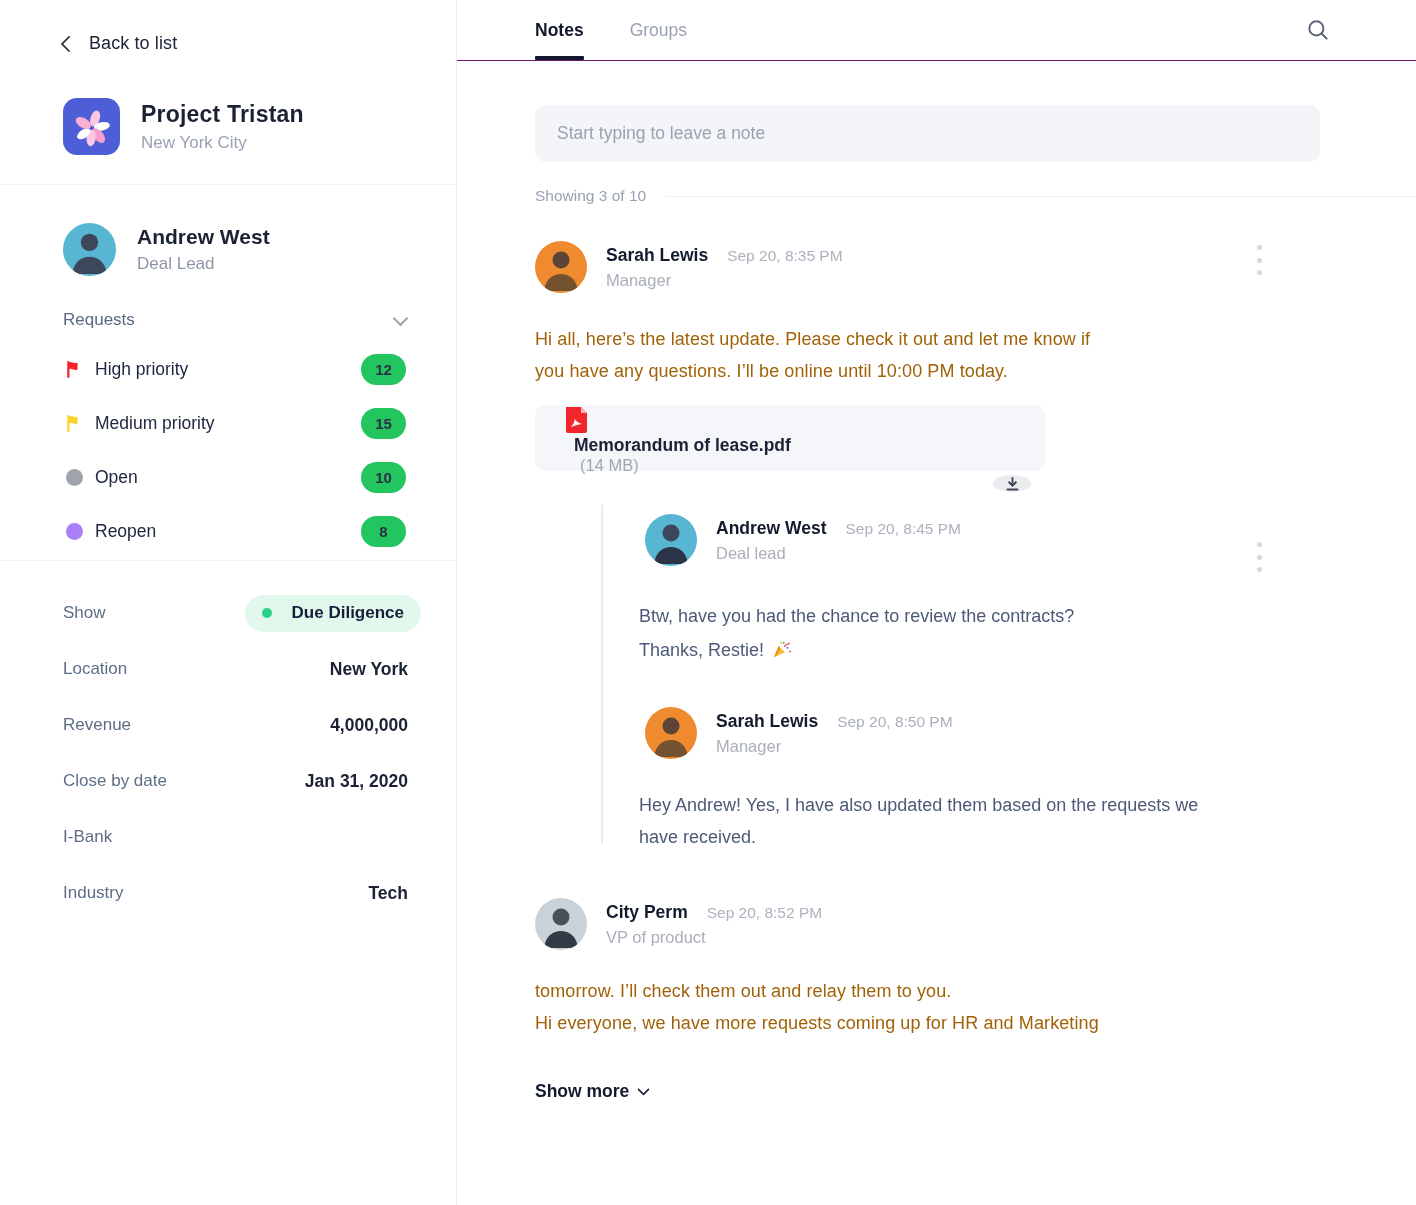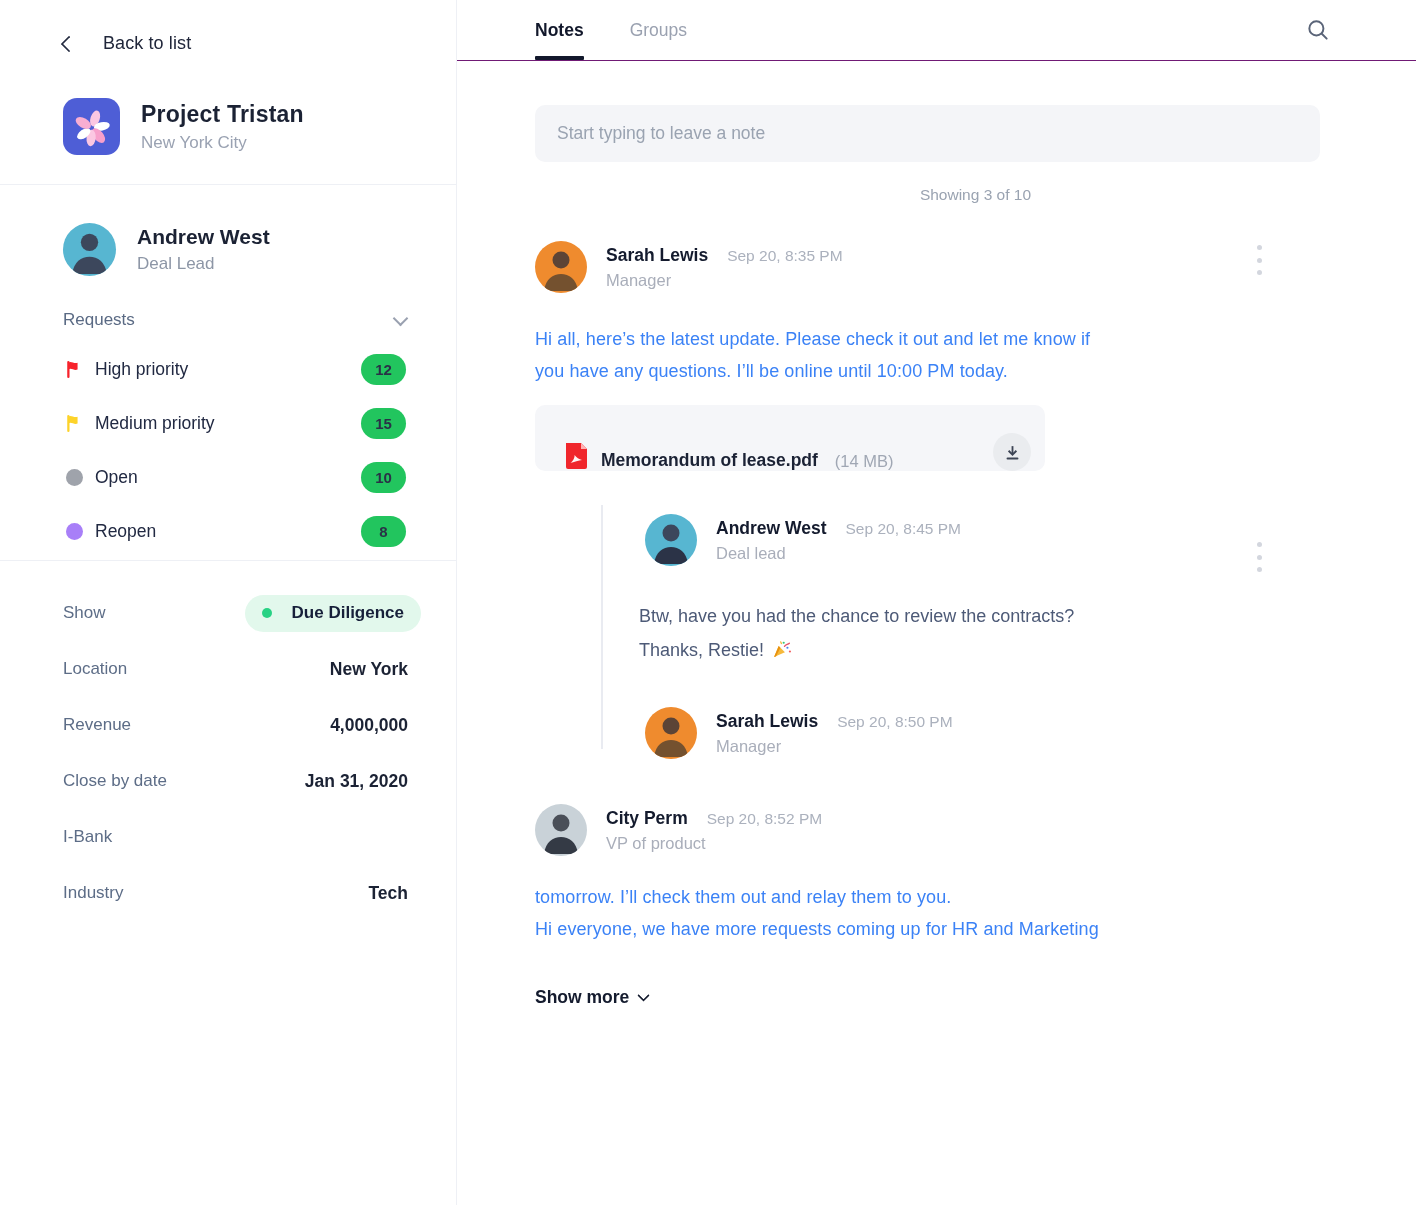--- a/index.html
+++ b/index.html
@@ -3,21 +3,21 @@
 <meta charset="utf-8">
 <style>
   * { margin:0; padding:0; box-sizing:border-box; }
   html,body { width:1416px; height:1205px; background:#ffffff; font-family:"Liberation Sans", sans-serif; color:#1c2333; overflow:hidden; }
   .app { display:flex; width:1416px; height:1205px; }
 
   
   .sidebar { width:457px; min-width:457px; height:100%; border-right:1px solid #eef0f5; background:#fff; }
   .back-row { display:flex; align-items:center; gap:14px; padding:33px 48px 0 63px; cursor:pointer; }
   .back-row .chev { width:12px; height:12px; border-left:2.5px solid #242b40; border-bottom:2.5px solid #242b40; transform:rotate(45deg); border-radius:1px; }
-  .back-label { font-size:18px; color:#20263a; font-weight:500; letter-spacing:.1px;margin-left:14px; }
+  .back-label { font-size:18px; color:#20263a; font-weight:500; letter-spacing:.1px; }
 
   .project-header { display:flex; align-items:center; gap:21px; padding:44px 48px 0 63px; }
   .project-logo { width:57px; height:57px; border-radius:14px; background:#4e5ed6; display:flex; align-items:center; justify-content:center; flex:none; }
   .project-title { font-size:23px; font-weight:700; color:#1b2234; letter-spacing:.2px; }
   .project-subtitle { font-size:17px; color:#9aa2b2; margin-top:5px; }
 
   .divider { height:1px; background:#eef0f5; margin-top:29px; }
 
   .lead-row { display:flex; align-items:center; gap:21px; padding:38px 48px 0 63px; }
   .avatar { border-radius:50%; overflow:hidden; position:relative; flex:none; display:block; }
@@ -54,36 +54,36 @@
   .tab + .tab { margin-left:46px; }
   .tab.active { font-weight:700; color:#12182b; }
   .tab.active::after { content:""; position:absolute; left:0; right:0; bottom:0; height:4px; background:#12182b; border-radius:1px; }
   .tab.inactive { color:#9aa1b0; }
   .search-btn { margin-left:auto; margin-right:84px; width:28px; height:28px; cursor:pointer; display:flex; align-items:center; justify-content:center; }
 
   .content { padding:0 96px 0 78px; }
   .composer { margin-top:44px; width:100%; height:57px; background:#f4f5f8; border:none; border-radius:10px; padding:0 22px; font-size:17.5px; font-family:"Liberation Sans", sans-serif; color:#2a3147; outline:none; }
   .composer::placeholder { color:#9aa3b1; }
 
-  .showing-row { margin-top:24px; margin-right:-96px; display:flex; align-items:center; gap:19px; height:20px;flex-direction:column; }
+  .showing-row { margin-top:24px; margin-right:-96px; display:flex; align-items:center; gap:19px; height:20px; }
   .showing-text { font-size:15.5px; color:#9aa3b1; white-space:nowrap; }
   .showing-line { flex:1; height:1px; background:#eef1f7; }
 
   .note { margin-top:35px; position:relative; }
   .note-head { display:flex; gap:19px; position:relative; }
   .nh-name-row { display:flex; align-items:baseline; gap:19px; margin-top:4px; }
   .nh-name { font-size:17.5px; font-weight:700; color:#141b2e; }
   .nh-time { font-size:15.5px; color:#abb1bd; }
   .nh-role { font-size:16.5px; color:#a9aeba; margin-top:5px; }
   .kebab { position:absolute; right:52px; top:2px; width:18px; height:34px; display:flex; flex-direction:column; align-items:center; justify-content:space-between; padding:2px 0; cursor:pointer; }
   .kebab i { width:5px; height:5px; border-radius:50%; background:#d3d6de; }
 
-  .note-body { margin-top:30px; font-size:18px; color:#3b82f6; line-height:32px; letter-spacing:.1px; }
-
-  .attachment { margin-top:18px; width:510px; height:66px; background:#f5f6f9; border-radius:10px; display:flex; align-items:flex-end; padding:0 14px 0 28px; }
+  .note-body { margin-top:30px; font-size:18px; color:#a16207; line-height:32px; letter-spacing:.1px; }
+
+  .attachment { margin-top:18px; width:510px; height:66px; background:#f5f6f9; border-radius:10px; display:flex; align-items:flex-start; padding:0 14px 0 28px;flex-direction:column; }
   .att-name { font-size:17.5px; font-weight:600; color:#1b2235; margin-left:11px; }
   .att-size { font-size:16.5px; color:#a0a7b4; margin-left:17px; }
   .att-download { margin-left:auto; width:38px; height:38px; border-radius:50%; background:#eaecef; display:flex; align-items:center; justify-content:center; cursor:pointer; }
 
   .replies { margin-top:43px; position:relative; padding-left:106px; }
   .replies::before { content:""; position:absolute; left:66px; top:-9px; bottom:10px; width:2px; background:#e9ebf1; }
   .reply { position:relative; }
   .reply + .reply { margin-top:37px; }
   .reply .note-head { gap:19px; }
   .reply .avatar { margin-left:4px; }
@@ -338,20 +338,24 @@
                   </svg>
               </span>
               <div>
                 <div class="nh-name-row">
                   <span class="nh-name">Sarah Lewis</span>
                   <span class="nh-time">Sep 20, 8:50 PM</span>
                 </div>
                 <div class="nh-role">Manager</div>
               </div>
             </div>
+            <div class="reply-body lh32">
+              <div>Hey Andrew! Yes, I have also updated them based on the requests we</div>
+              <div>have received.</div>
+            </div>
           </div>
 
         </div>
       </article>
 
       
       <article class="note note-tony">
         <div class="note-head">
           <span class="avatar av-52" style="background:#c9d2d8;">
             <svg viewBox="0 0 52 52">

